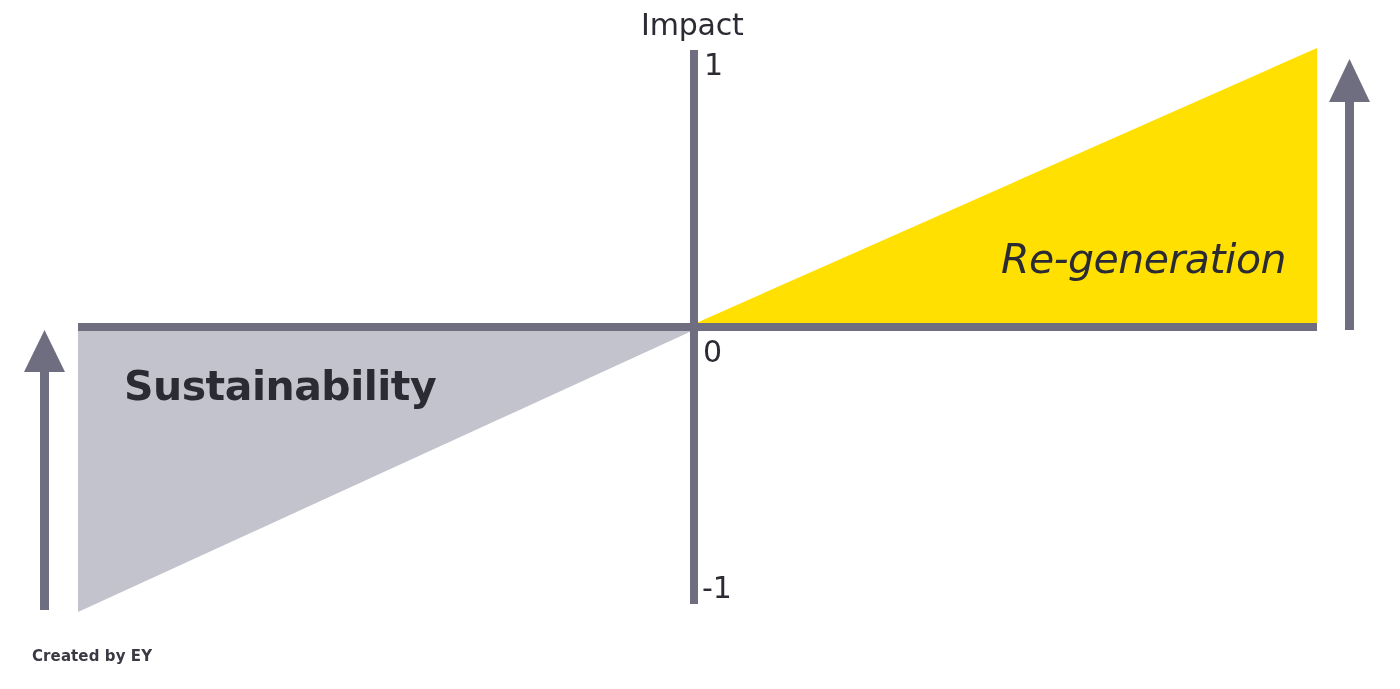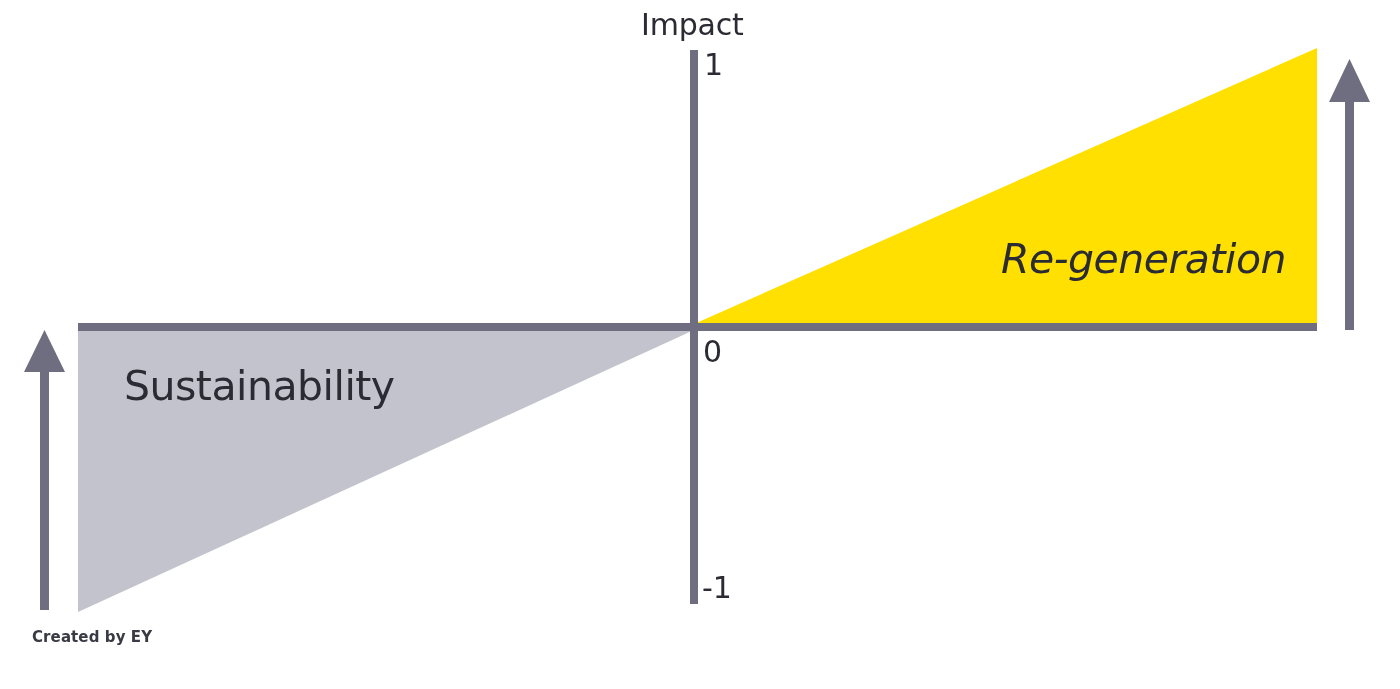--- a/index.html
+++ b/index.html
@@ -49,31 +49,32 @@
   #tick-label-neg1 {
     left: 702px;
     top: 573px;
     font-size: 30px;
   }
   #region-label-sustainability {
     left: 124px;
     top: 366px;
     font-size: 41px;
     letter-spacing: -0.5px;
+    font-weight: bold;
   }
   #region-label-regeneration {
     left: 1001px;
     top: 239px;
     font-size: 41px;
     letter-spacing: -0.5px;
     font-style: italic;
   }
   #footer-credit {
     left: 32px;
-    top: 630px;
+    top: 649px;
     font-size: 15px;
     font-weight: bold;
     color: #3a3a44;
     letter-spacing: 0.1px;
   }
 </style>
 </head>
 <body>
 
 <div id="canvas">

